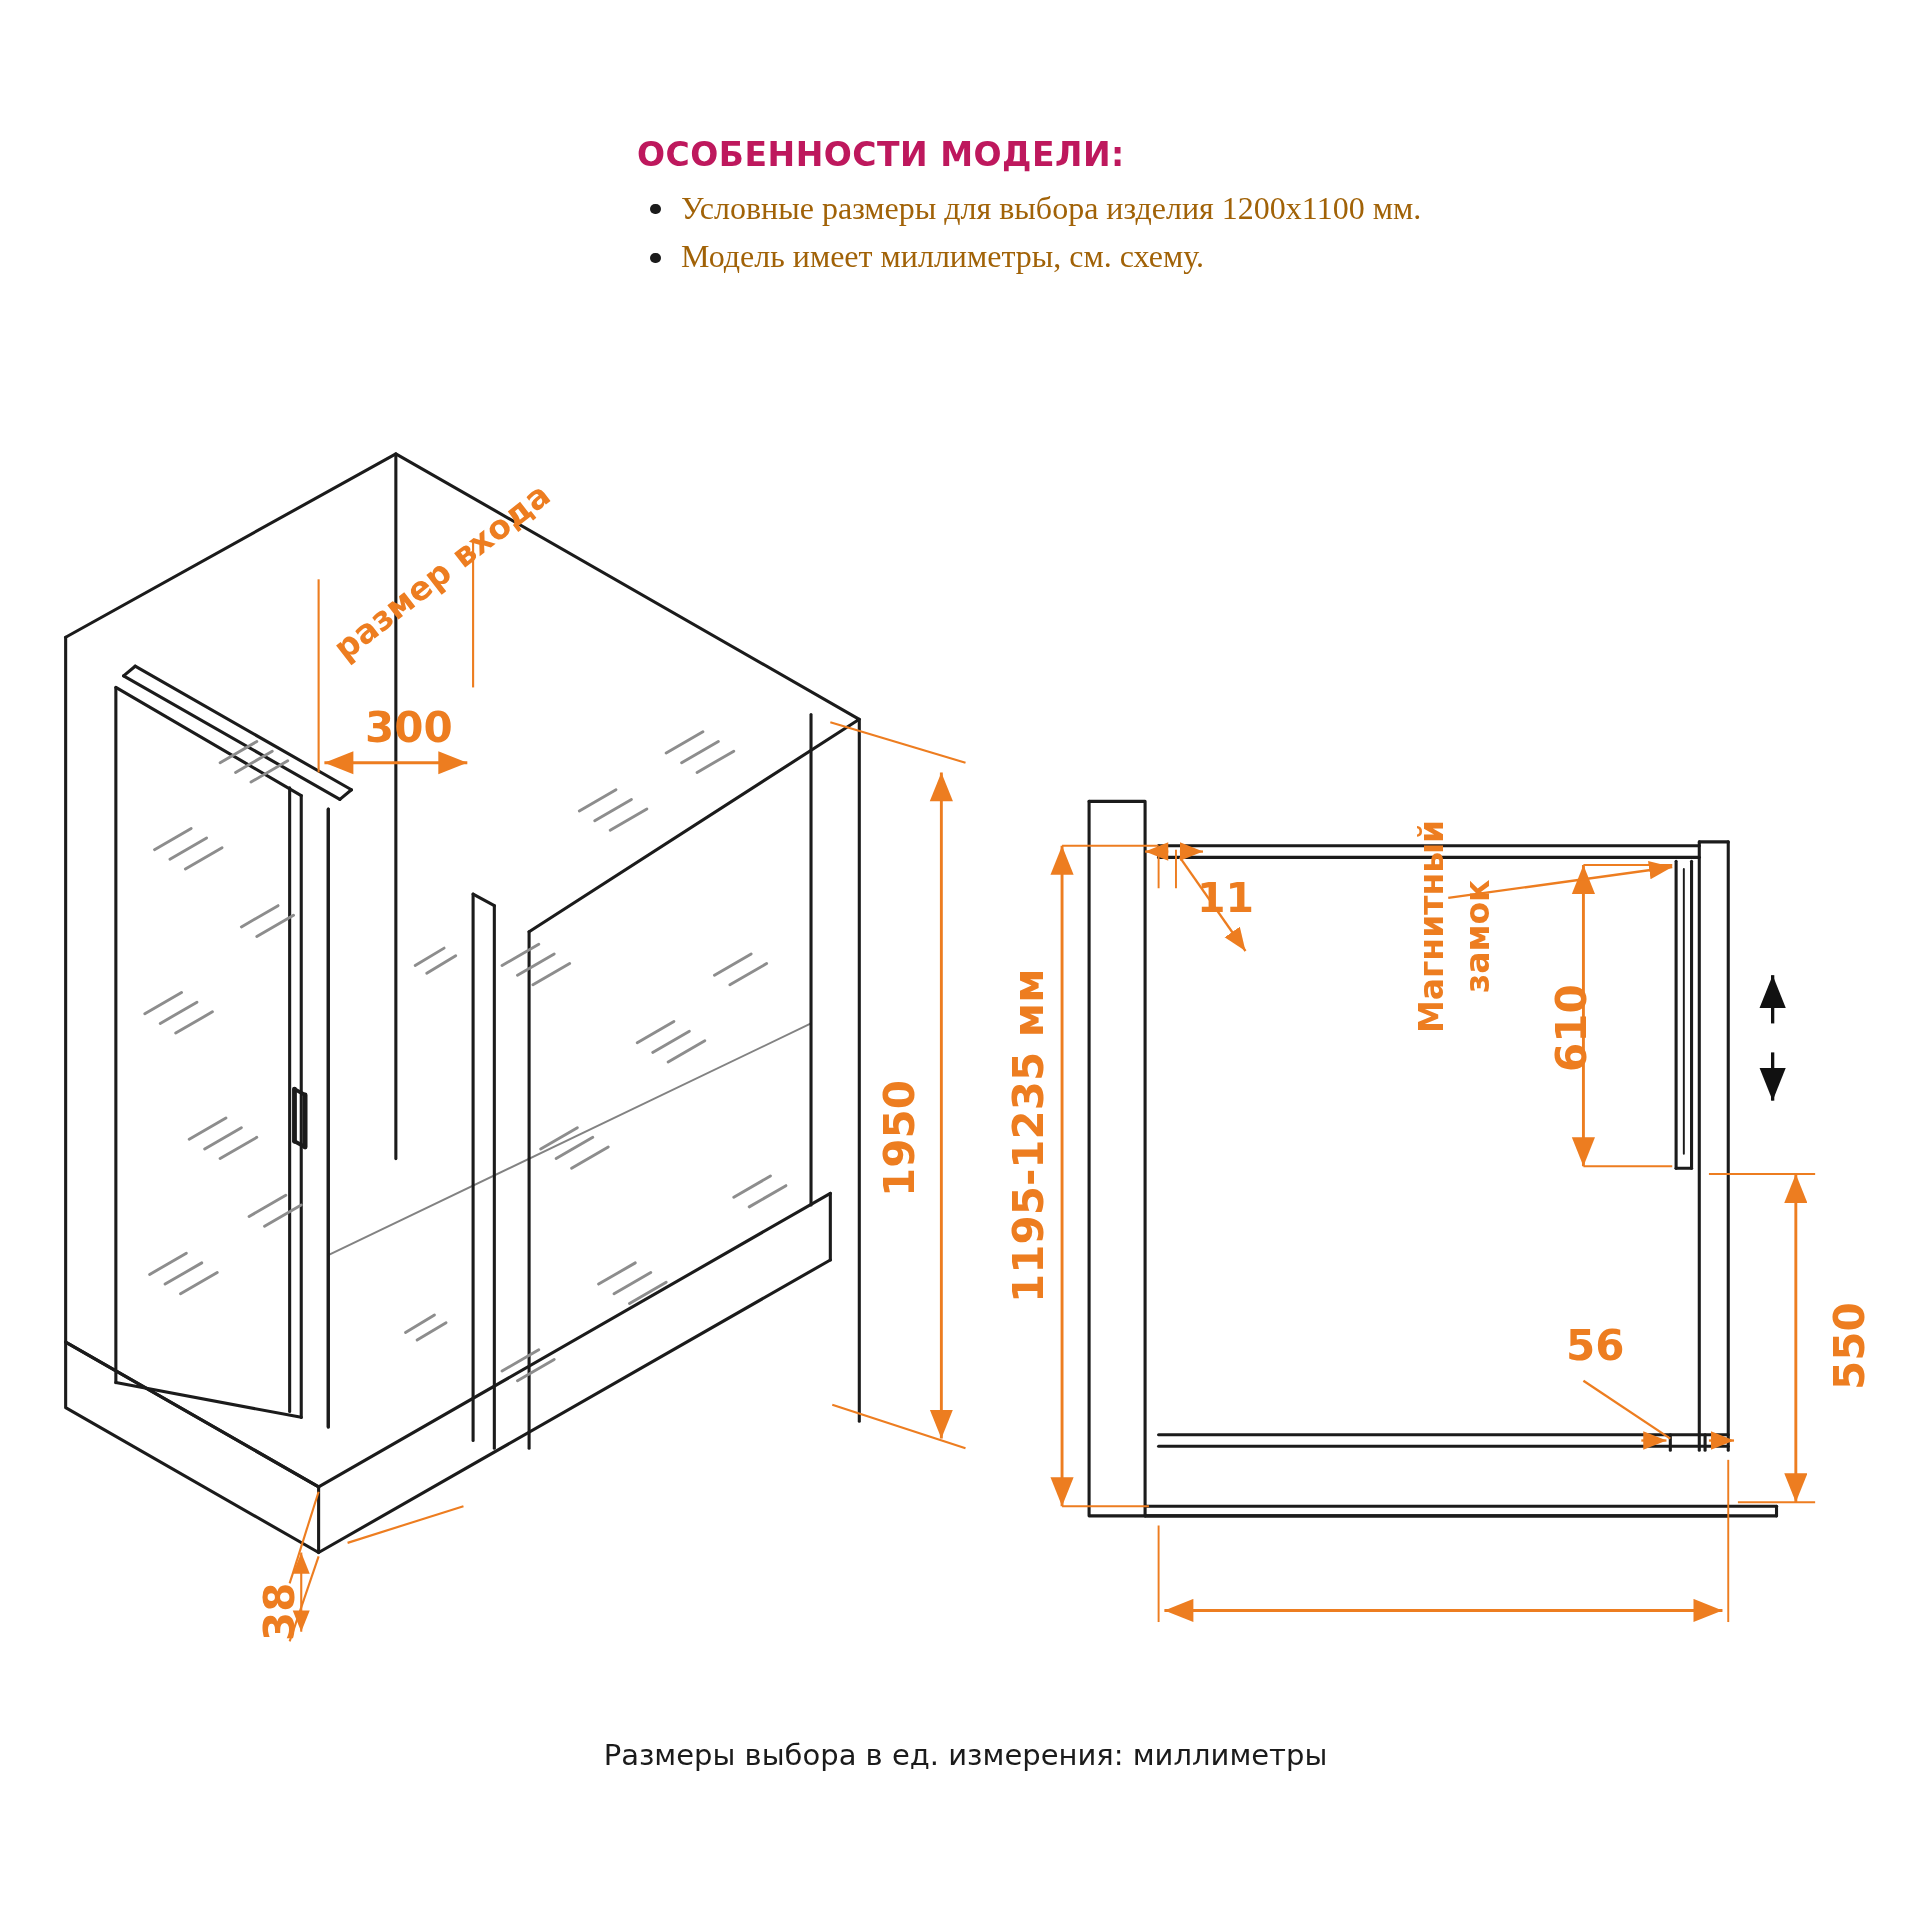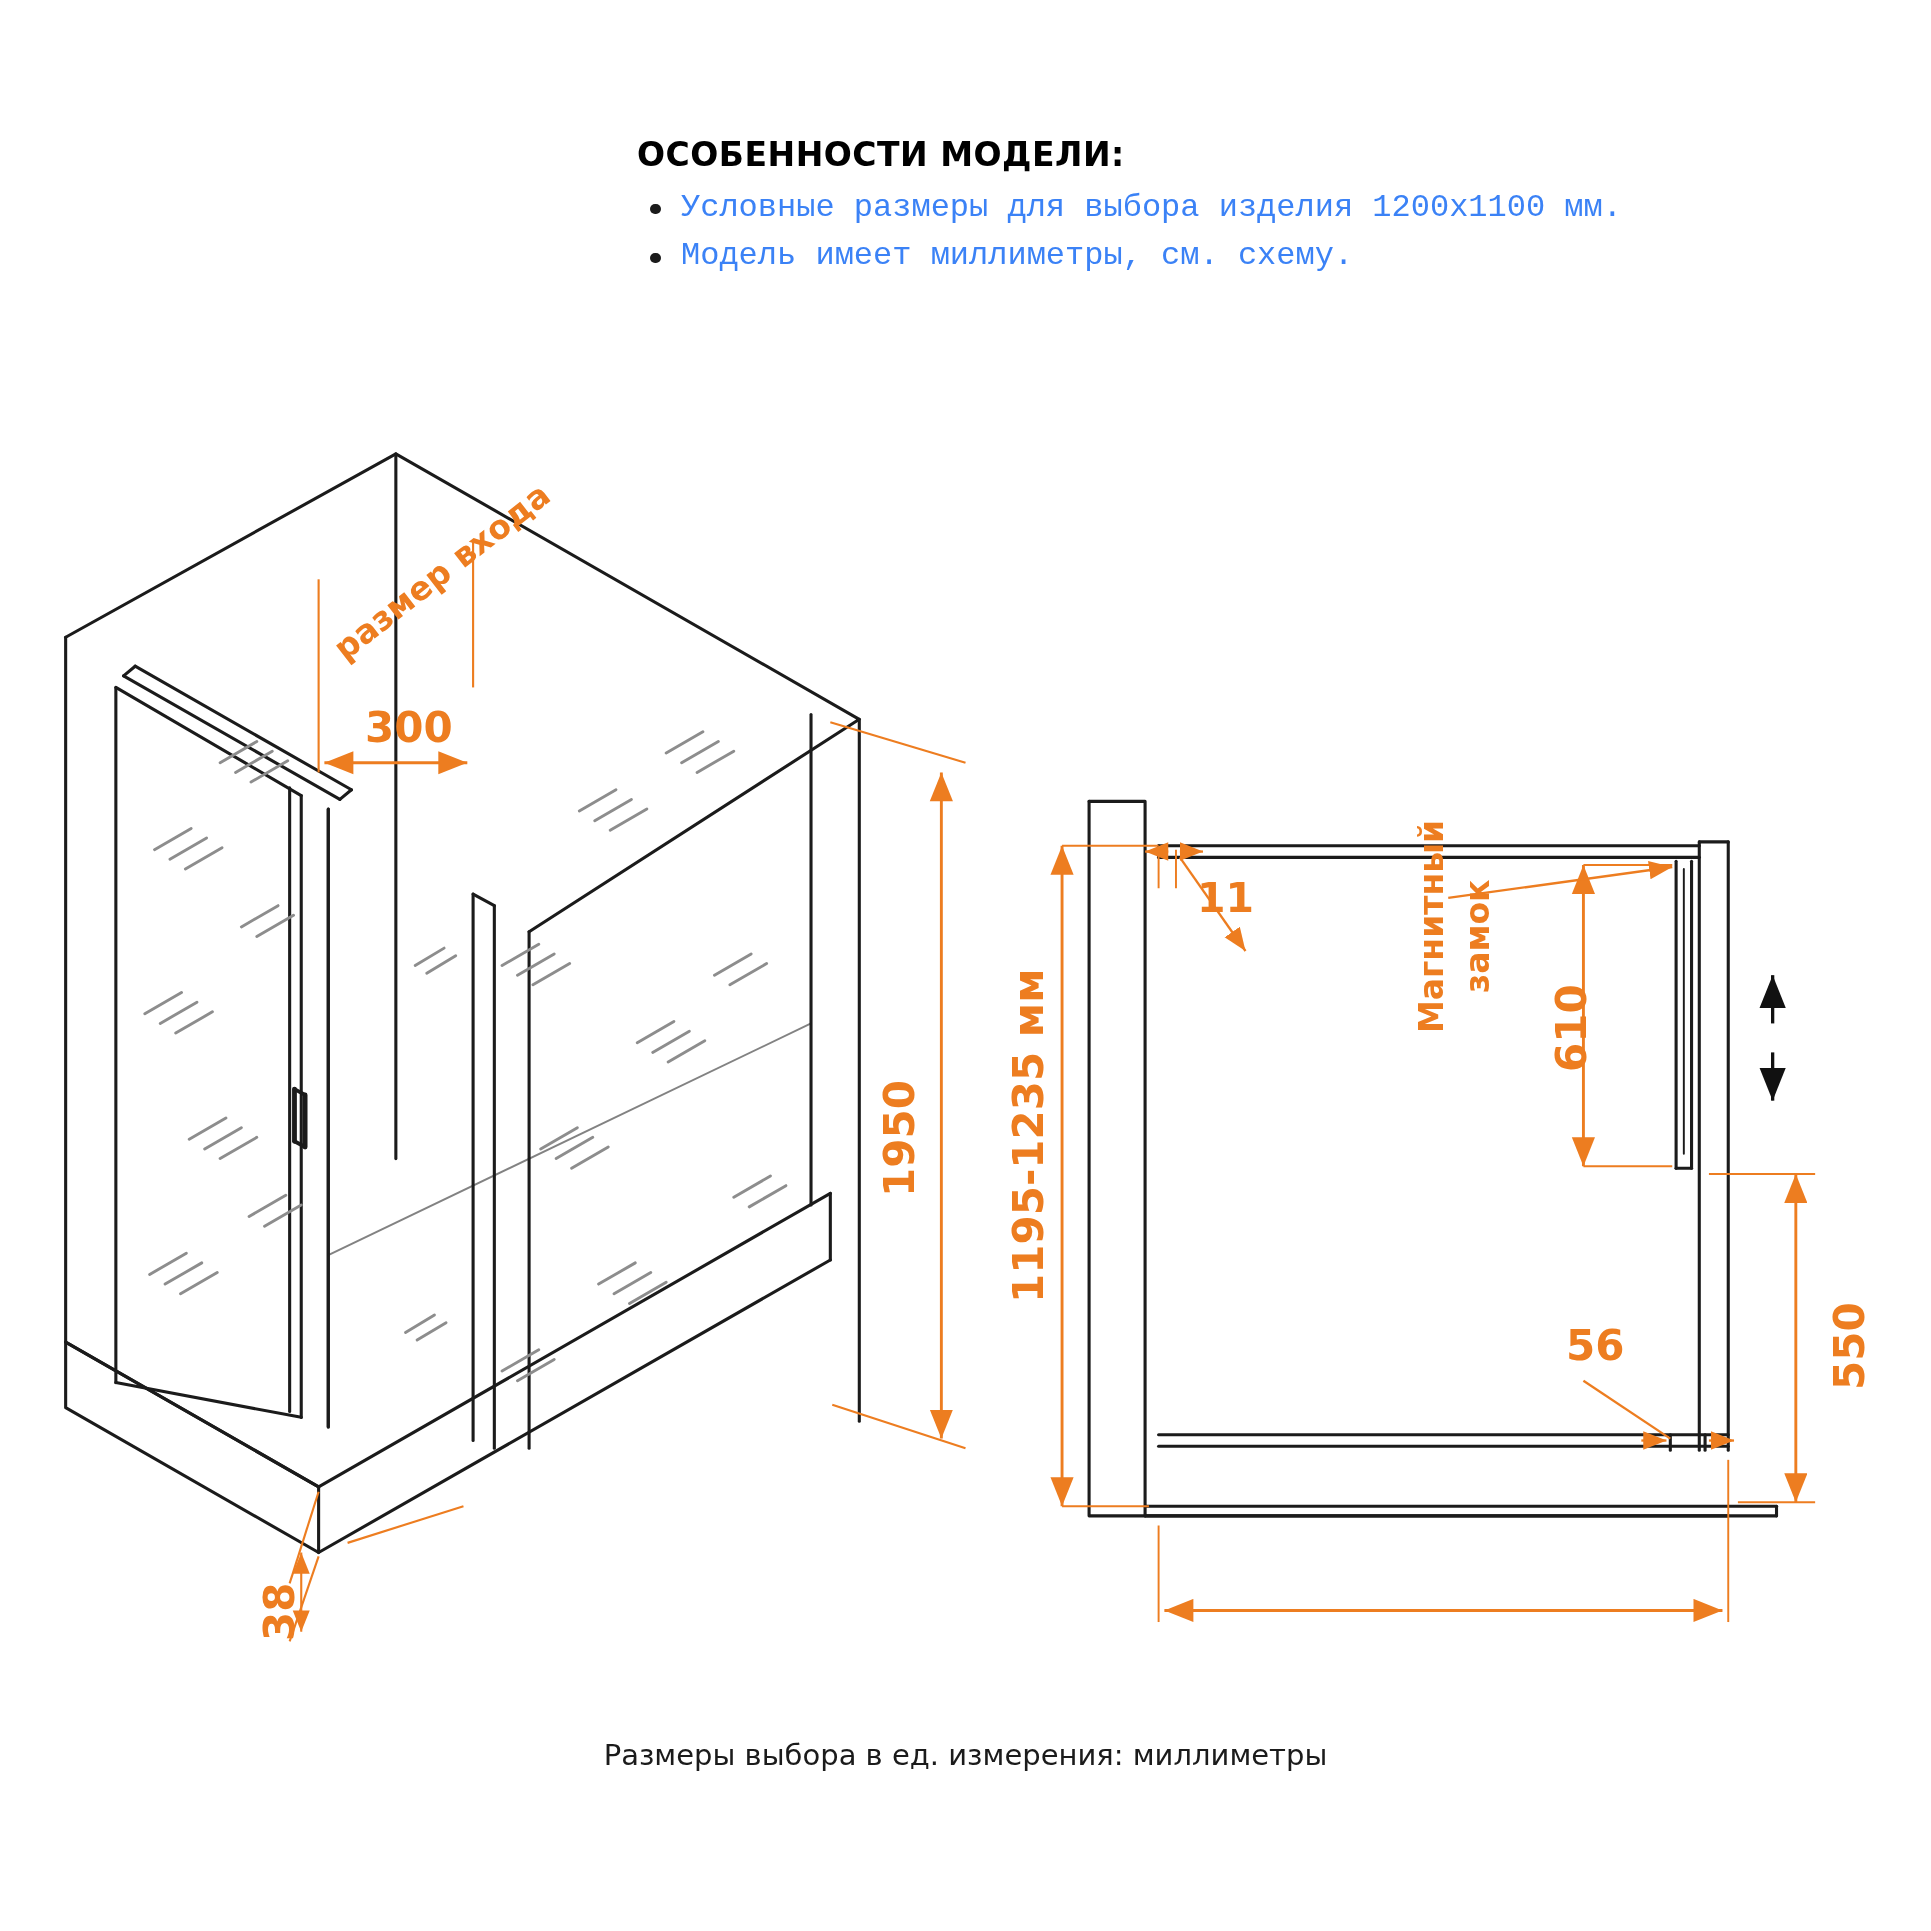--- a/index.html
+++ b/index.html
@@ -16,35 +16,35 @@
   
   .features{
     position:absolute;
     left:637px; top:135px;
     width:1023px;
   }
   .features h2{
     margin:0 0 13.5px 0;
     font-size:33px;
     font-weight:bold;
-    color:#000000;
+    color:#be185d;
     letter-spacing:0.5px;
     font-family:"DejaVu Sans", sans-serif;
   }
   .features ul{
     margin:0; padding:0 0 0 44px;
     list-style:none;
   }
   .features li{
     position:relative;
     font-size:32px;
     line-height:1.28;
-    color:#3b82f6;
+    color:#a16207;
     margin-bottom:7.7px;
-    font-family:Liberation Mono, monospace;
+    font-family:Liberation Serif, serif;
   }
   .features li:before{
     content:"";
     position:absolute;
     left:-31px; top:16.4px;
     width:10.6px;height:10.6px;border-radius:50%;
     background:#1b1b1b;
   }
 
   

